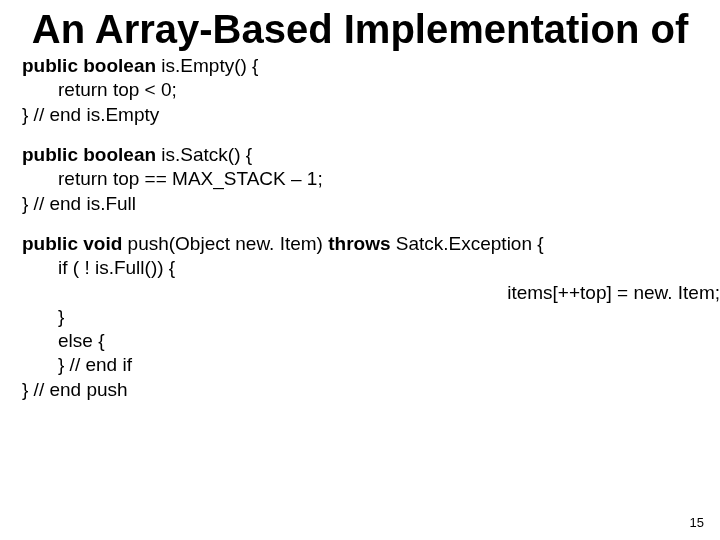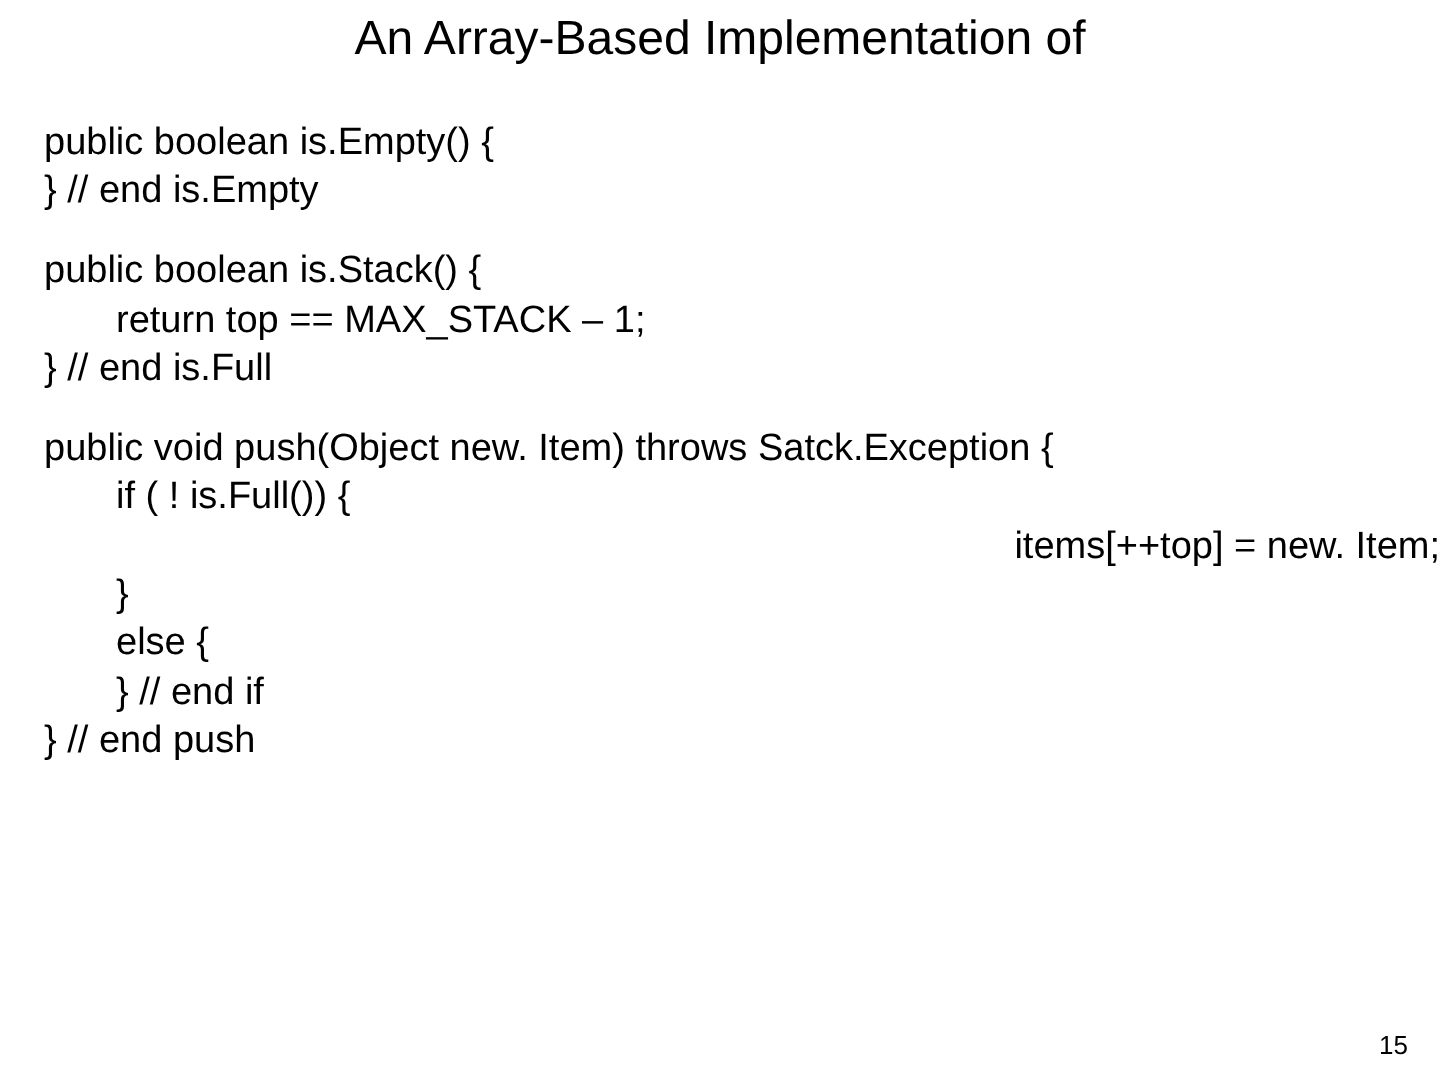--- a/index.html
+++ b/index.html
@@ -13,33 +13,33 @@
     overflow: hidden;
   }
   .slide {
     position: relative;
     width: 720px;
     height: 540px;
     box-sizing: border-box;
   }
   .title {
     text-align: center;
-    font-weight: normal;
-    font-size: 24px;
+    font-weight: bold;
+    font-size: 40px;
     line-height: 1.15;
     padding-top: 6px;
-    margin-bottom: 26px;
+    margin-bottom: 2px;
   }
   .code {
     padding-left: 22px;
     font-size: 19px;
     line-height: 1.28;
   }
   .kw {
-    font-weight: normal;
+    font-weight: bold;
     text-align: center;
   }
   .block {
     margin-bottom: 16px;
   }
   .indent1 { padding-left: 36px; }
   .indent2 { padding-left: 90px; text-align: right; }
   .pagenum {
     position: absolute;
     right: 16px;
@@ -56,26 +56,27 @@
   <div class="title">
     <div>An Array-Based Implementation of</div>
   </div>
 
   <div class="code">
 
     <div class="block">
       <div>
         <span class="kw">public boolean</span><span> is.Empty() {</span>
       </div>
+      <div class="indent1">return top &lt; 0;</div>
       <div>}   // end is.Empty</div>
     </div>
 
     <div class="block">
       <div>
-        <span class="kw">public boolean</span><span> is.Stack() {</span>
+        <span class="kw">public boolean</span><span> is.Satck() {</span>
       </div>
       <div class="indent1">return top == MAX_STACK – 1;</div>
       <div>} // end is.Full</div>
     </div>
 
     <div class="block">
       <div>
         <span class="kw">public void</span><span> push(Object new. Item) </span><span class="kw">throws</span><span> Satck.Exception {</span>
       </div>
       <div class="indent1">if ( ! is.Full()) {</div>

